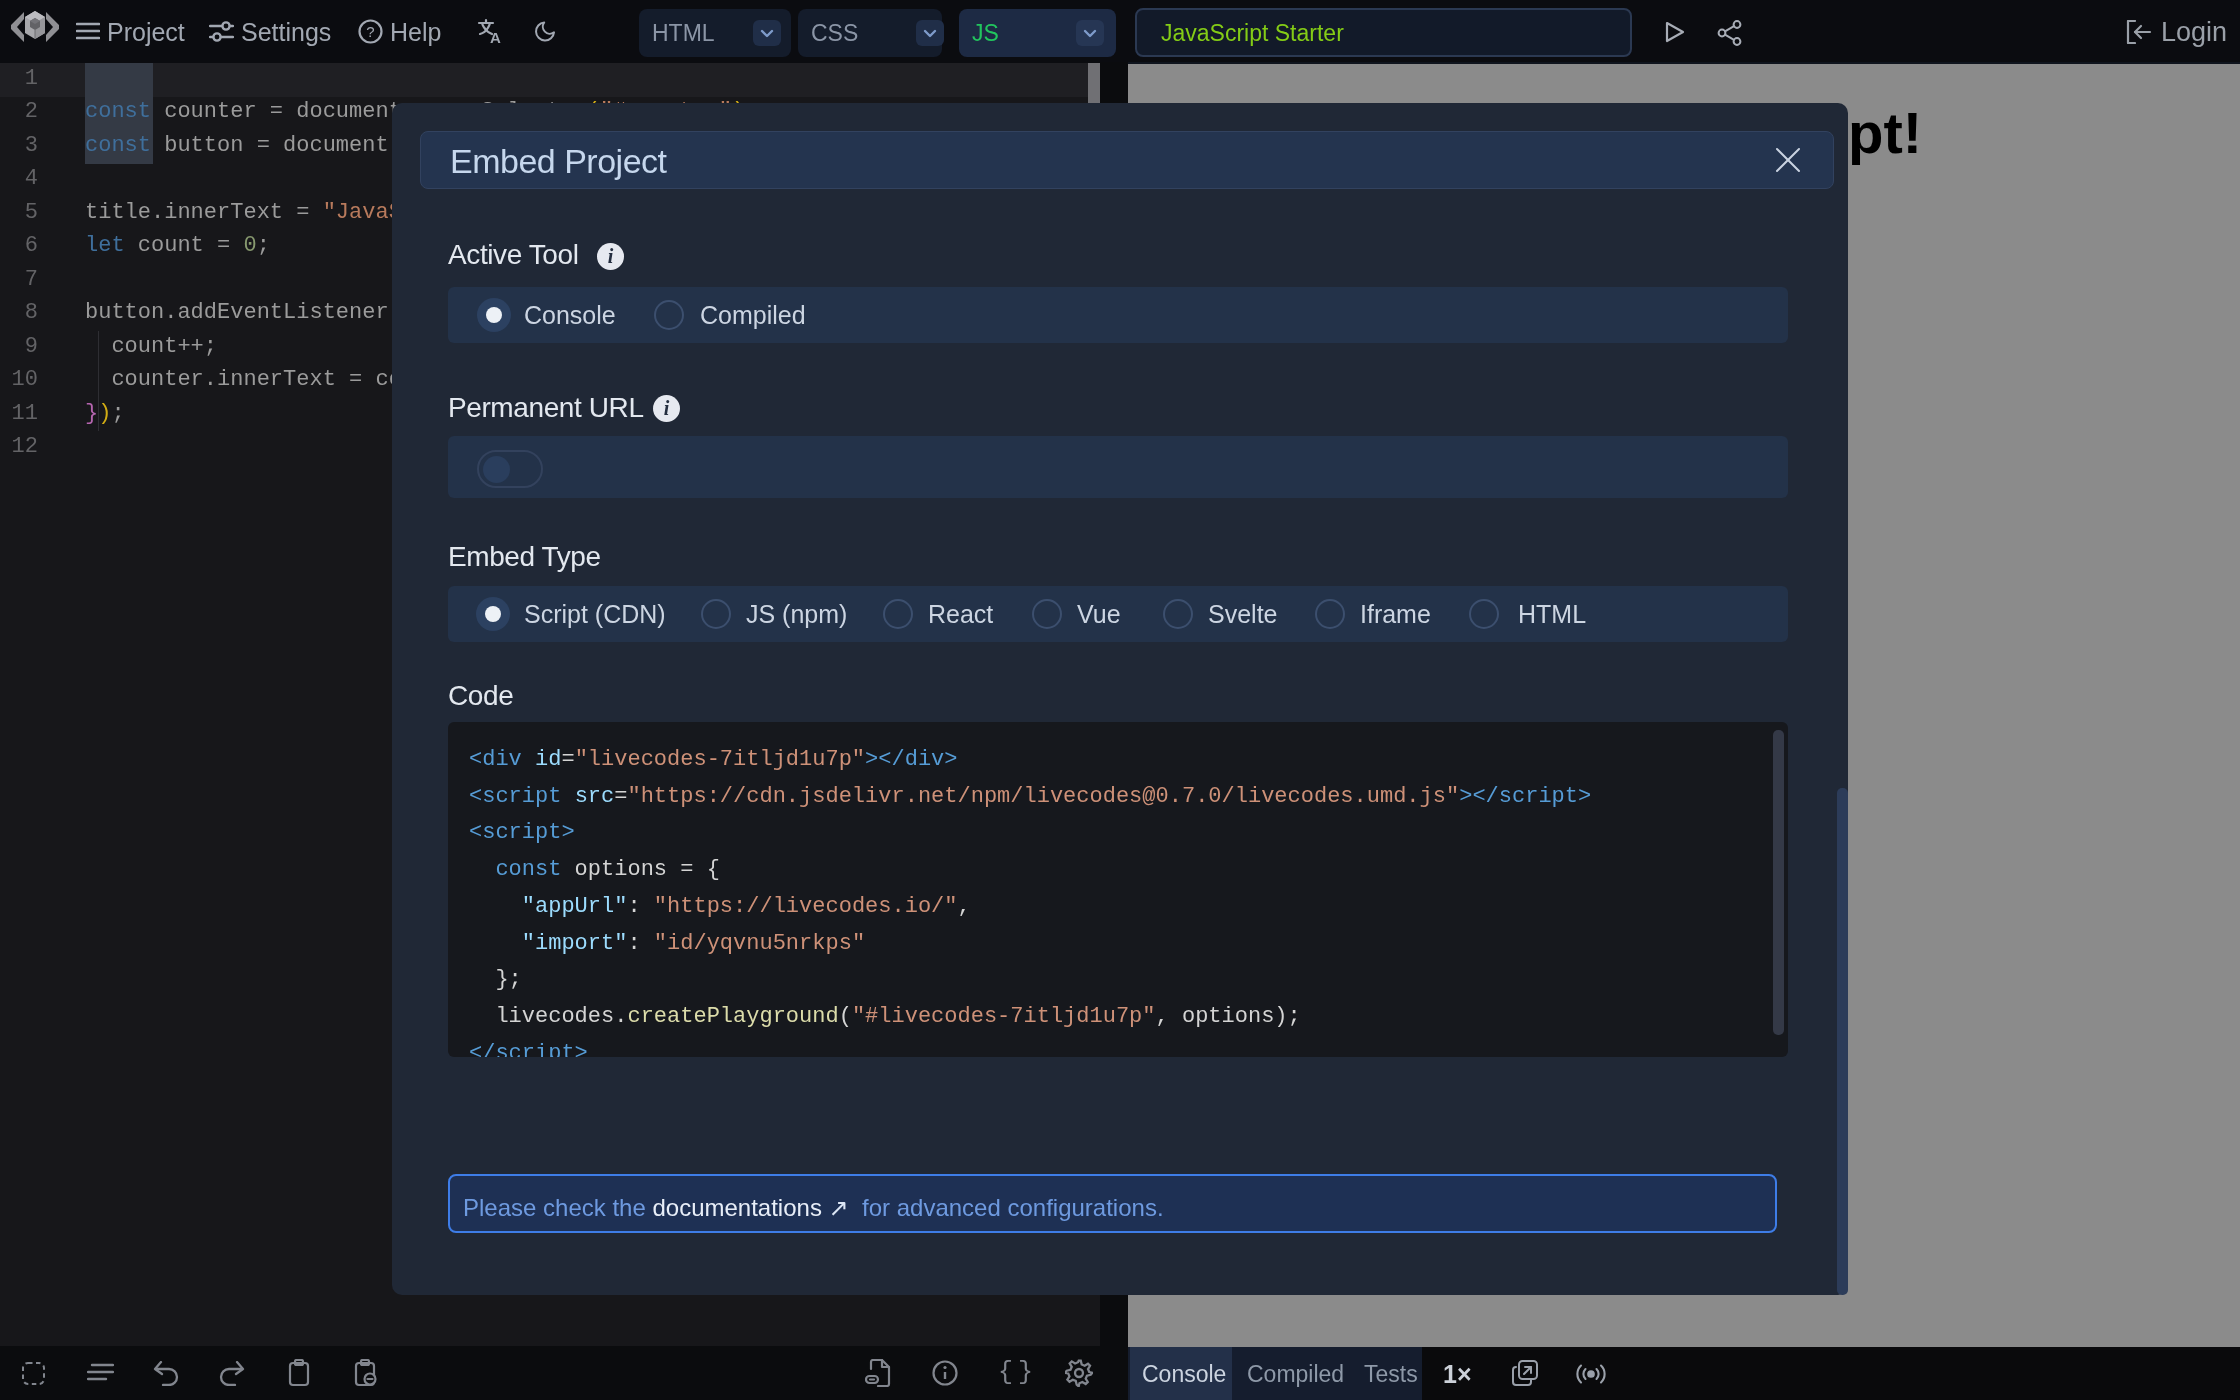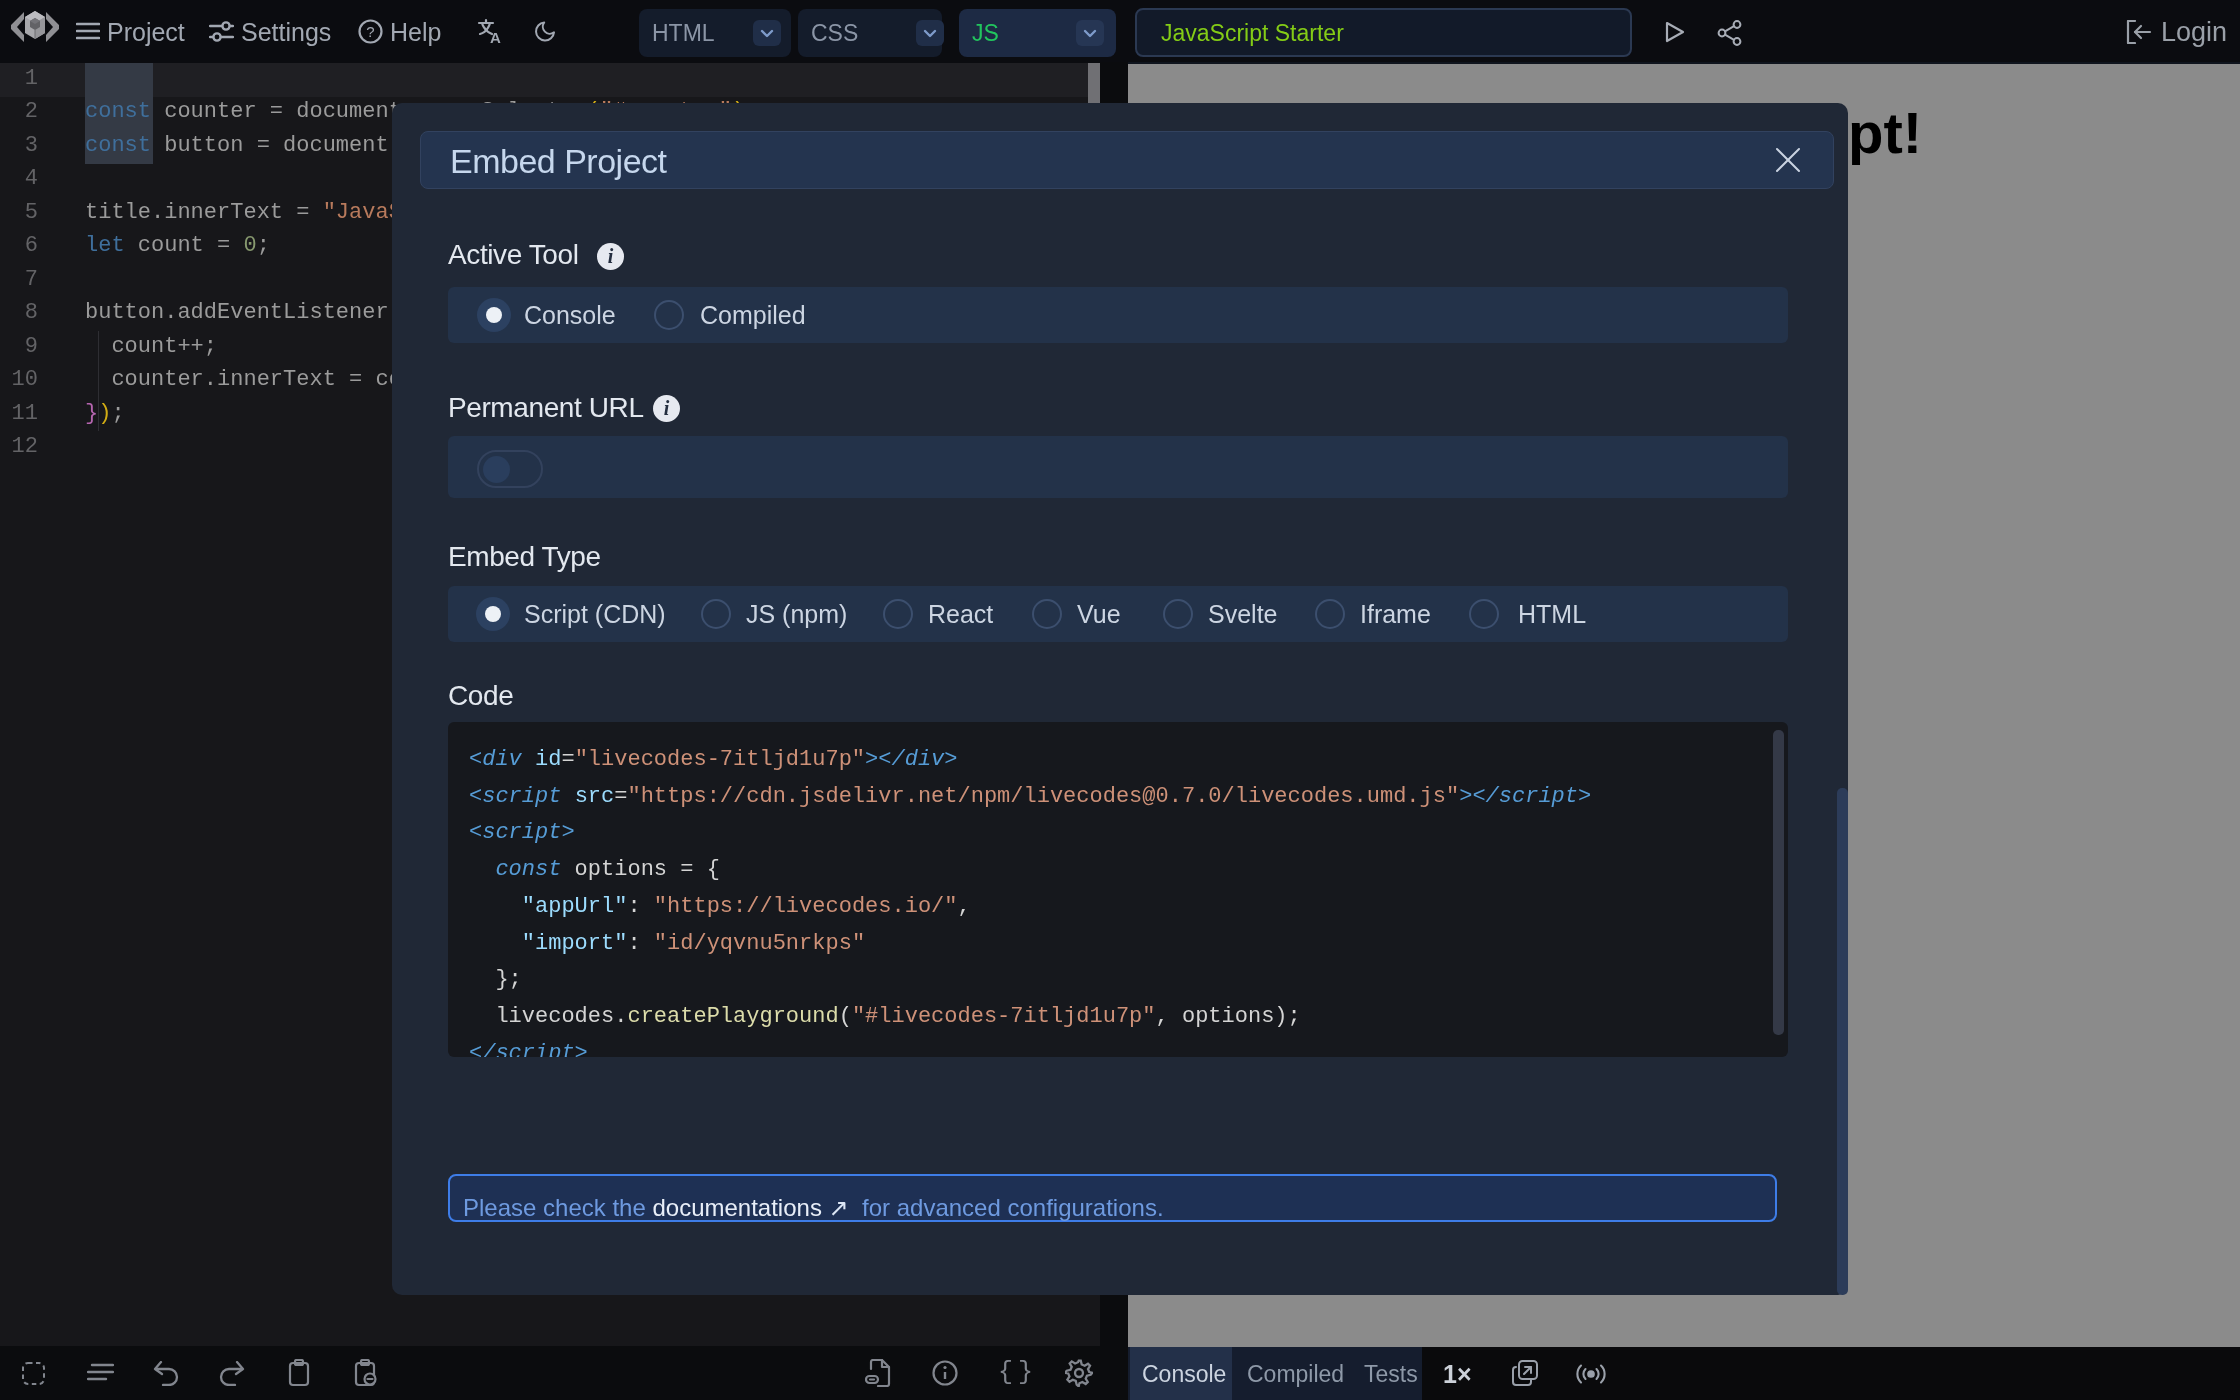--- a/index.html
+++ b/index.html
@@ -33,23 +33,23 @@
   #mtitle { position:absolute; left:29px; top:0; height:56px; line-height:58px; font-size:34px; color:#c6d7ed; letter-spacing:-0.5px; }
   .heading { position:absolute; left:56px; font-size:28px; color:#e3e8ef; height:30px; line-height:30px; letter-spacing:-0.4px; }
   .row { position:absolute; left:56px; width:1340px; background:#233249; border-radius:6px; }
   .rlabel { font-size:25px; color:#ccd5e2; position:absolute; height:30px; line-height:30px; }
   .radio-on  { position:absolute; width:34px; height:34px; border-radius:50%; background:#2c4161; }
   .radio-on::after { content:""; position:absolute; left:9px; top:9px; width:16px; height:16px; border-radius:50%; background:#edf1f6; }
   .radio-off { position:absolute; width:30px; height:30px; border-radius:50%; border:2px solid #3c4f6e; }
   .infoi { position:absolute; width:27px; height:27px; border-radius:50%; background:#e6e9f0; color:#242e40; font-family:"Liberation Serif", serif; font-style:italic; font-weight:bold; font-size:20px; text-align:center; line-height:27px; }
   #codeblock { position:absolute; left:56px; top:619px; width:1340px; height:335px; background:#16181d; border-radius:6px; overflow:hidden; }
   .cbline { position:absolute; left:21px; font-family:"Liberation Mono", monospace; font-size:22px; white-space:pre; height:37px; line-height:37px; }
-  .tb { color:#569cd6;font-style:italic; } .ta { color:#9cdcfe; } .tw { color:#d4d4d4; } .ts { color:#ce9178; } .tf { color:#dcdcaa; }
+  .tb { color:#569cd6; } .ta { color:#9cdcfe; } .tw { color:#d4d4d4; } .ts { color:#ce9178; } .tf { color:#dcdcaa; }
   #copybtn { position:absolute; left:56px; top:988px; width:694px; height:58px; background:#253450; border-radius:6px; text-align:center; line-height:60px; font-size:28px; color:#e8edf4; }
-  #notebox { position:absolute; left:56px; top:1071px; width:1329px; height:48px; background:#1e3054; border:2px solid #3e7de8; border-radius:8px; line-height:64px; font-size:24px; color:#6e9ae0; }
+  #notebox { position:absolute; left:56px; top:1071px; width:1329px; height:59px; background:#1e3054; border:2px solid #3e7de8; border-radius:8px; line-height:64px; font-size:24px; color:#6e9ae0; }
   #mscroll { position:absolute; left:1445px; top:685px; width:11px; height:507px; background:#2c3c59; border-radius:5px; }
 </style>
 </head>
 <body>
 <div id="topbar">
 
   <svg class="abs" style="left:8px;top:7px" width="54" height="42" viewBox="0 0 54 42">
     <polygon points="16,1 3,14 3,18 16,31 16,24 9,16 16,8" fill="#909094" transform="translate(0,4)"></polygon>
     <polygon points="38,1 51,14 51,18 38,31 38,24 45,16 38,8" fill="#909094" transform="translate(0,4)"></polygon>
     <polygon points="27,4 37,10 37,26 27,32 17,26 17,10" fill="#a8a8ac"></polygon>

